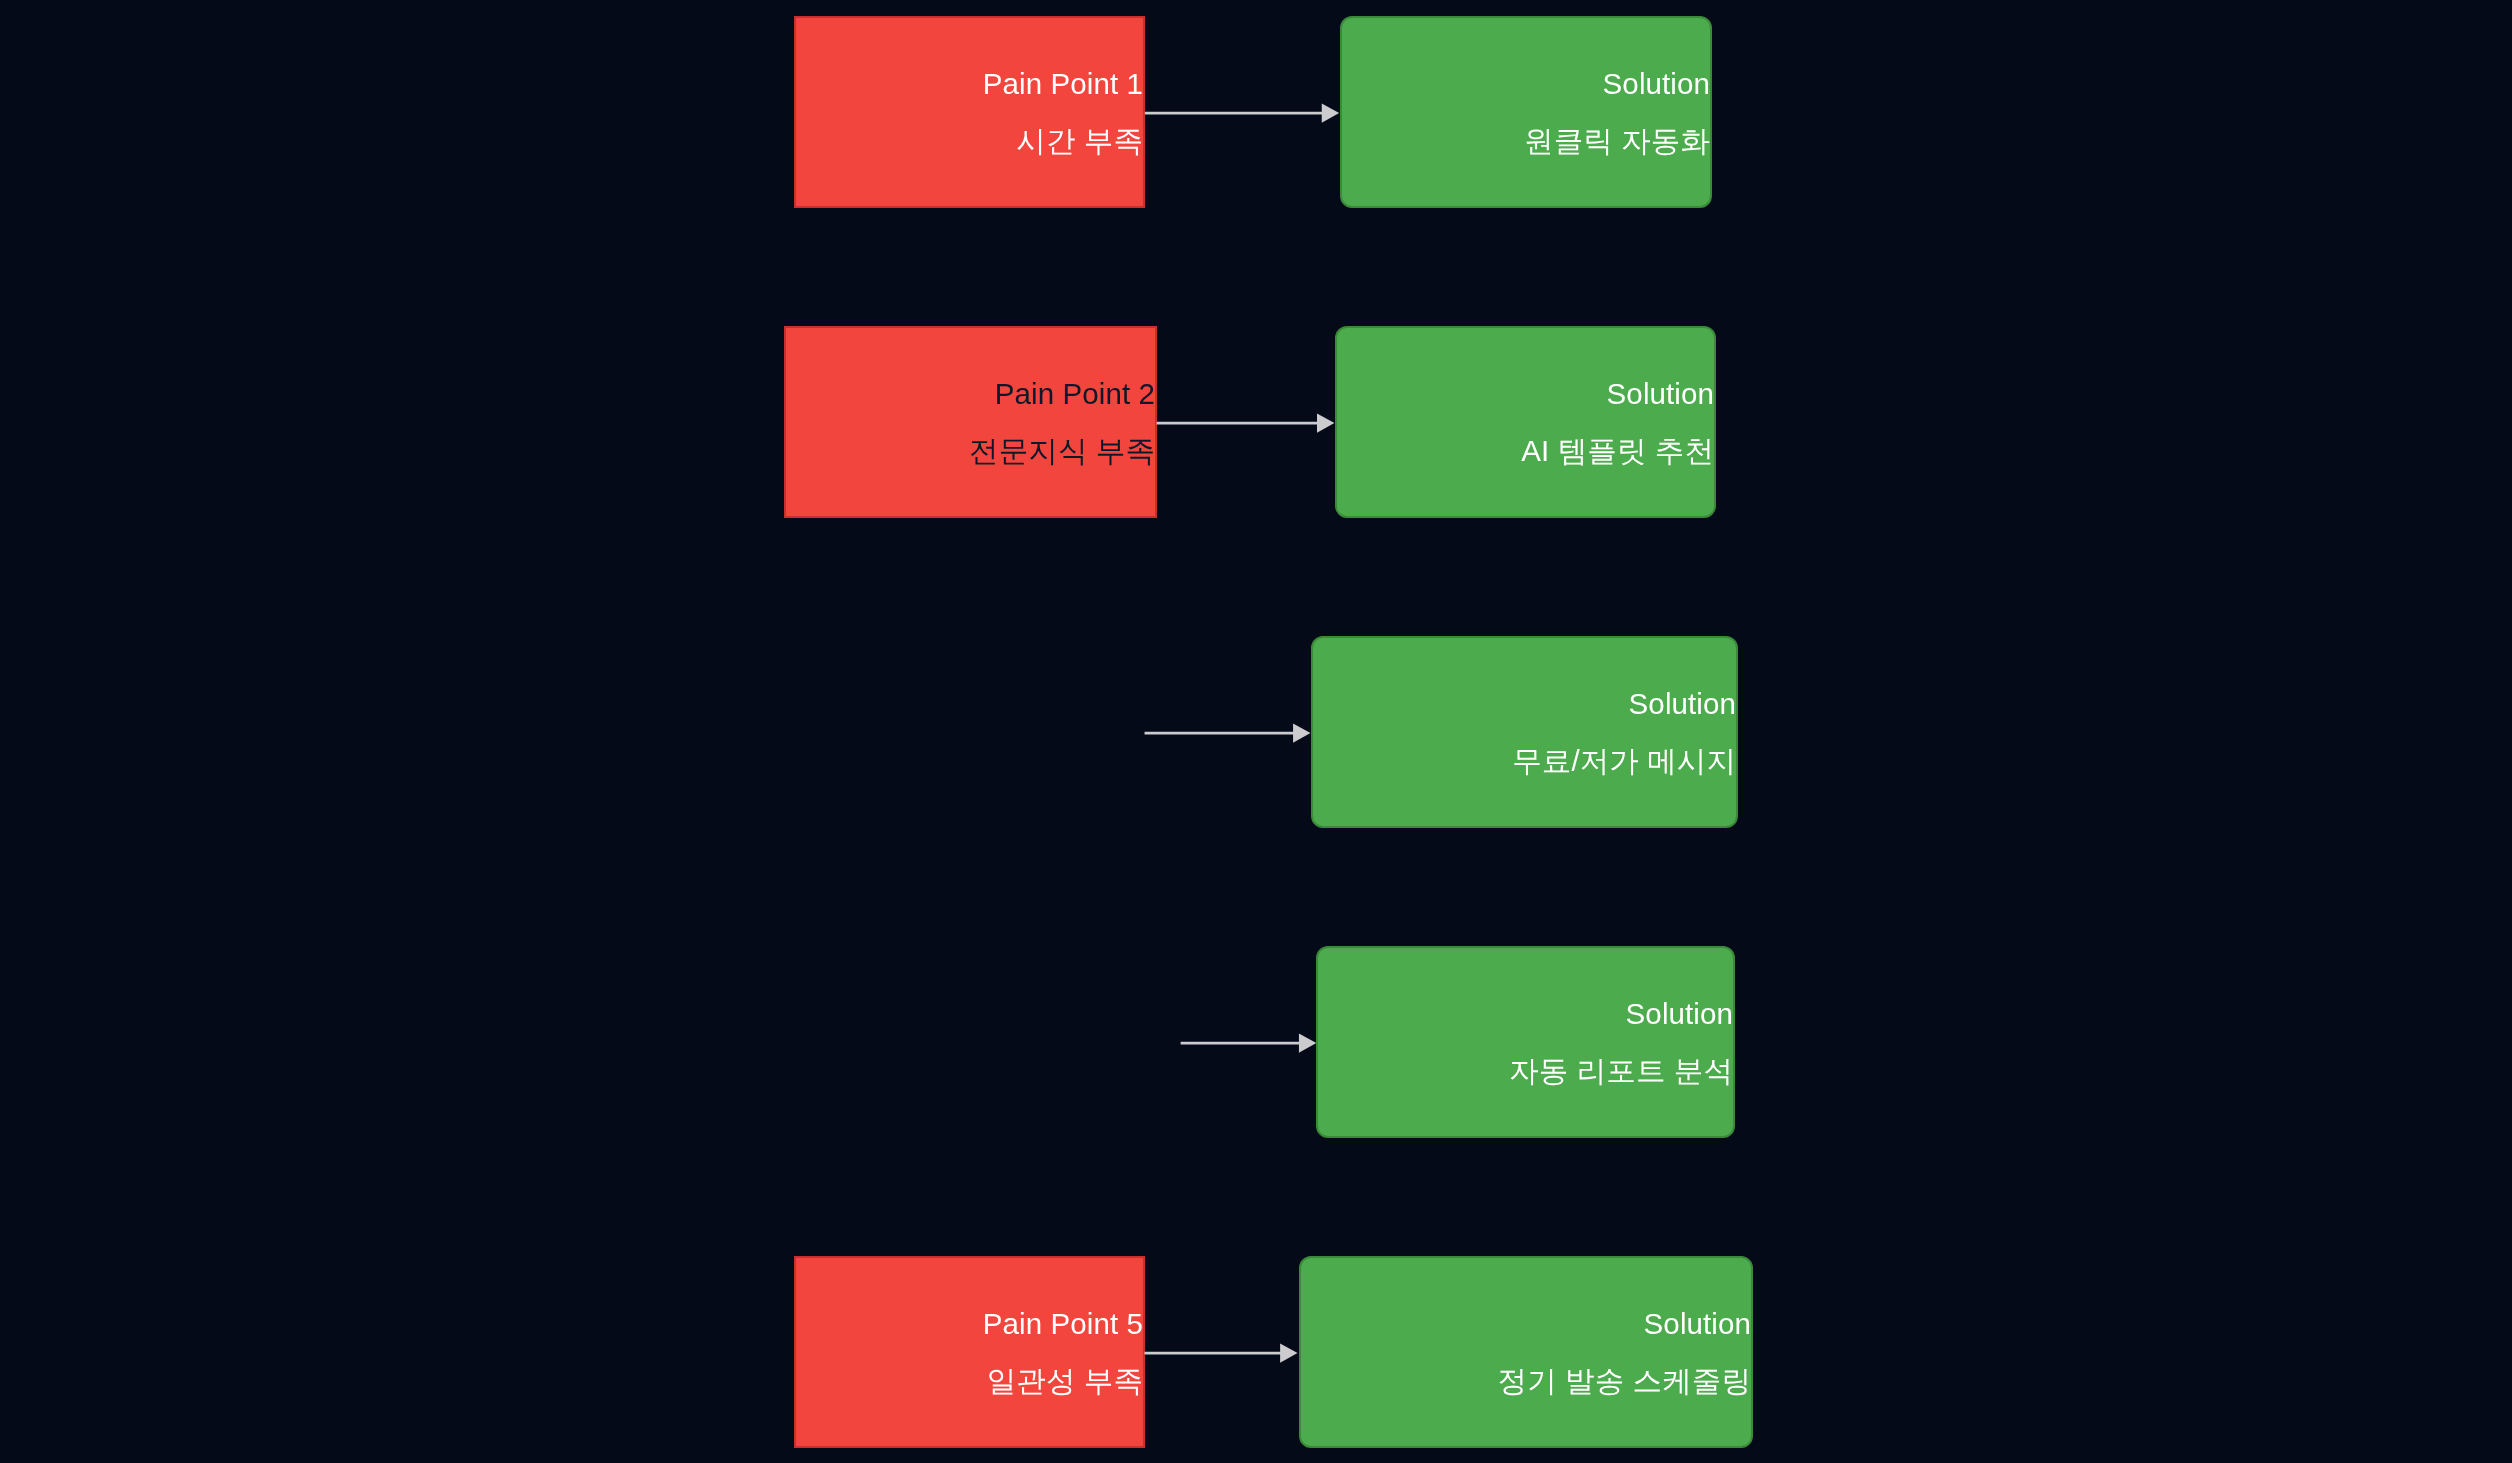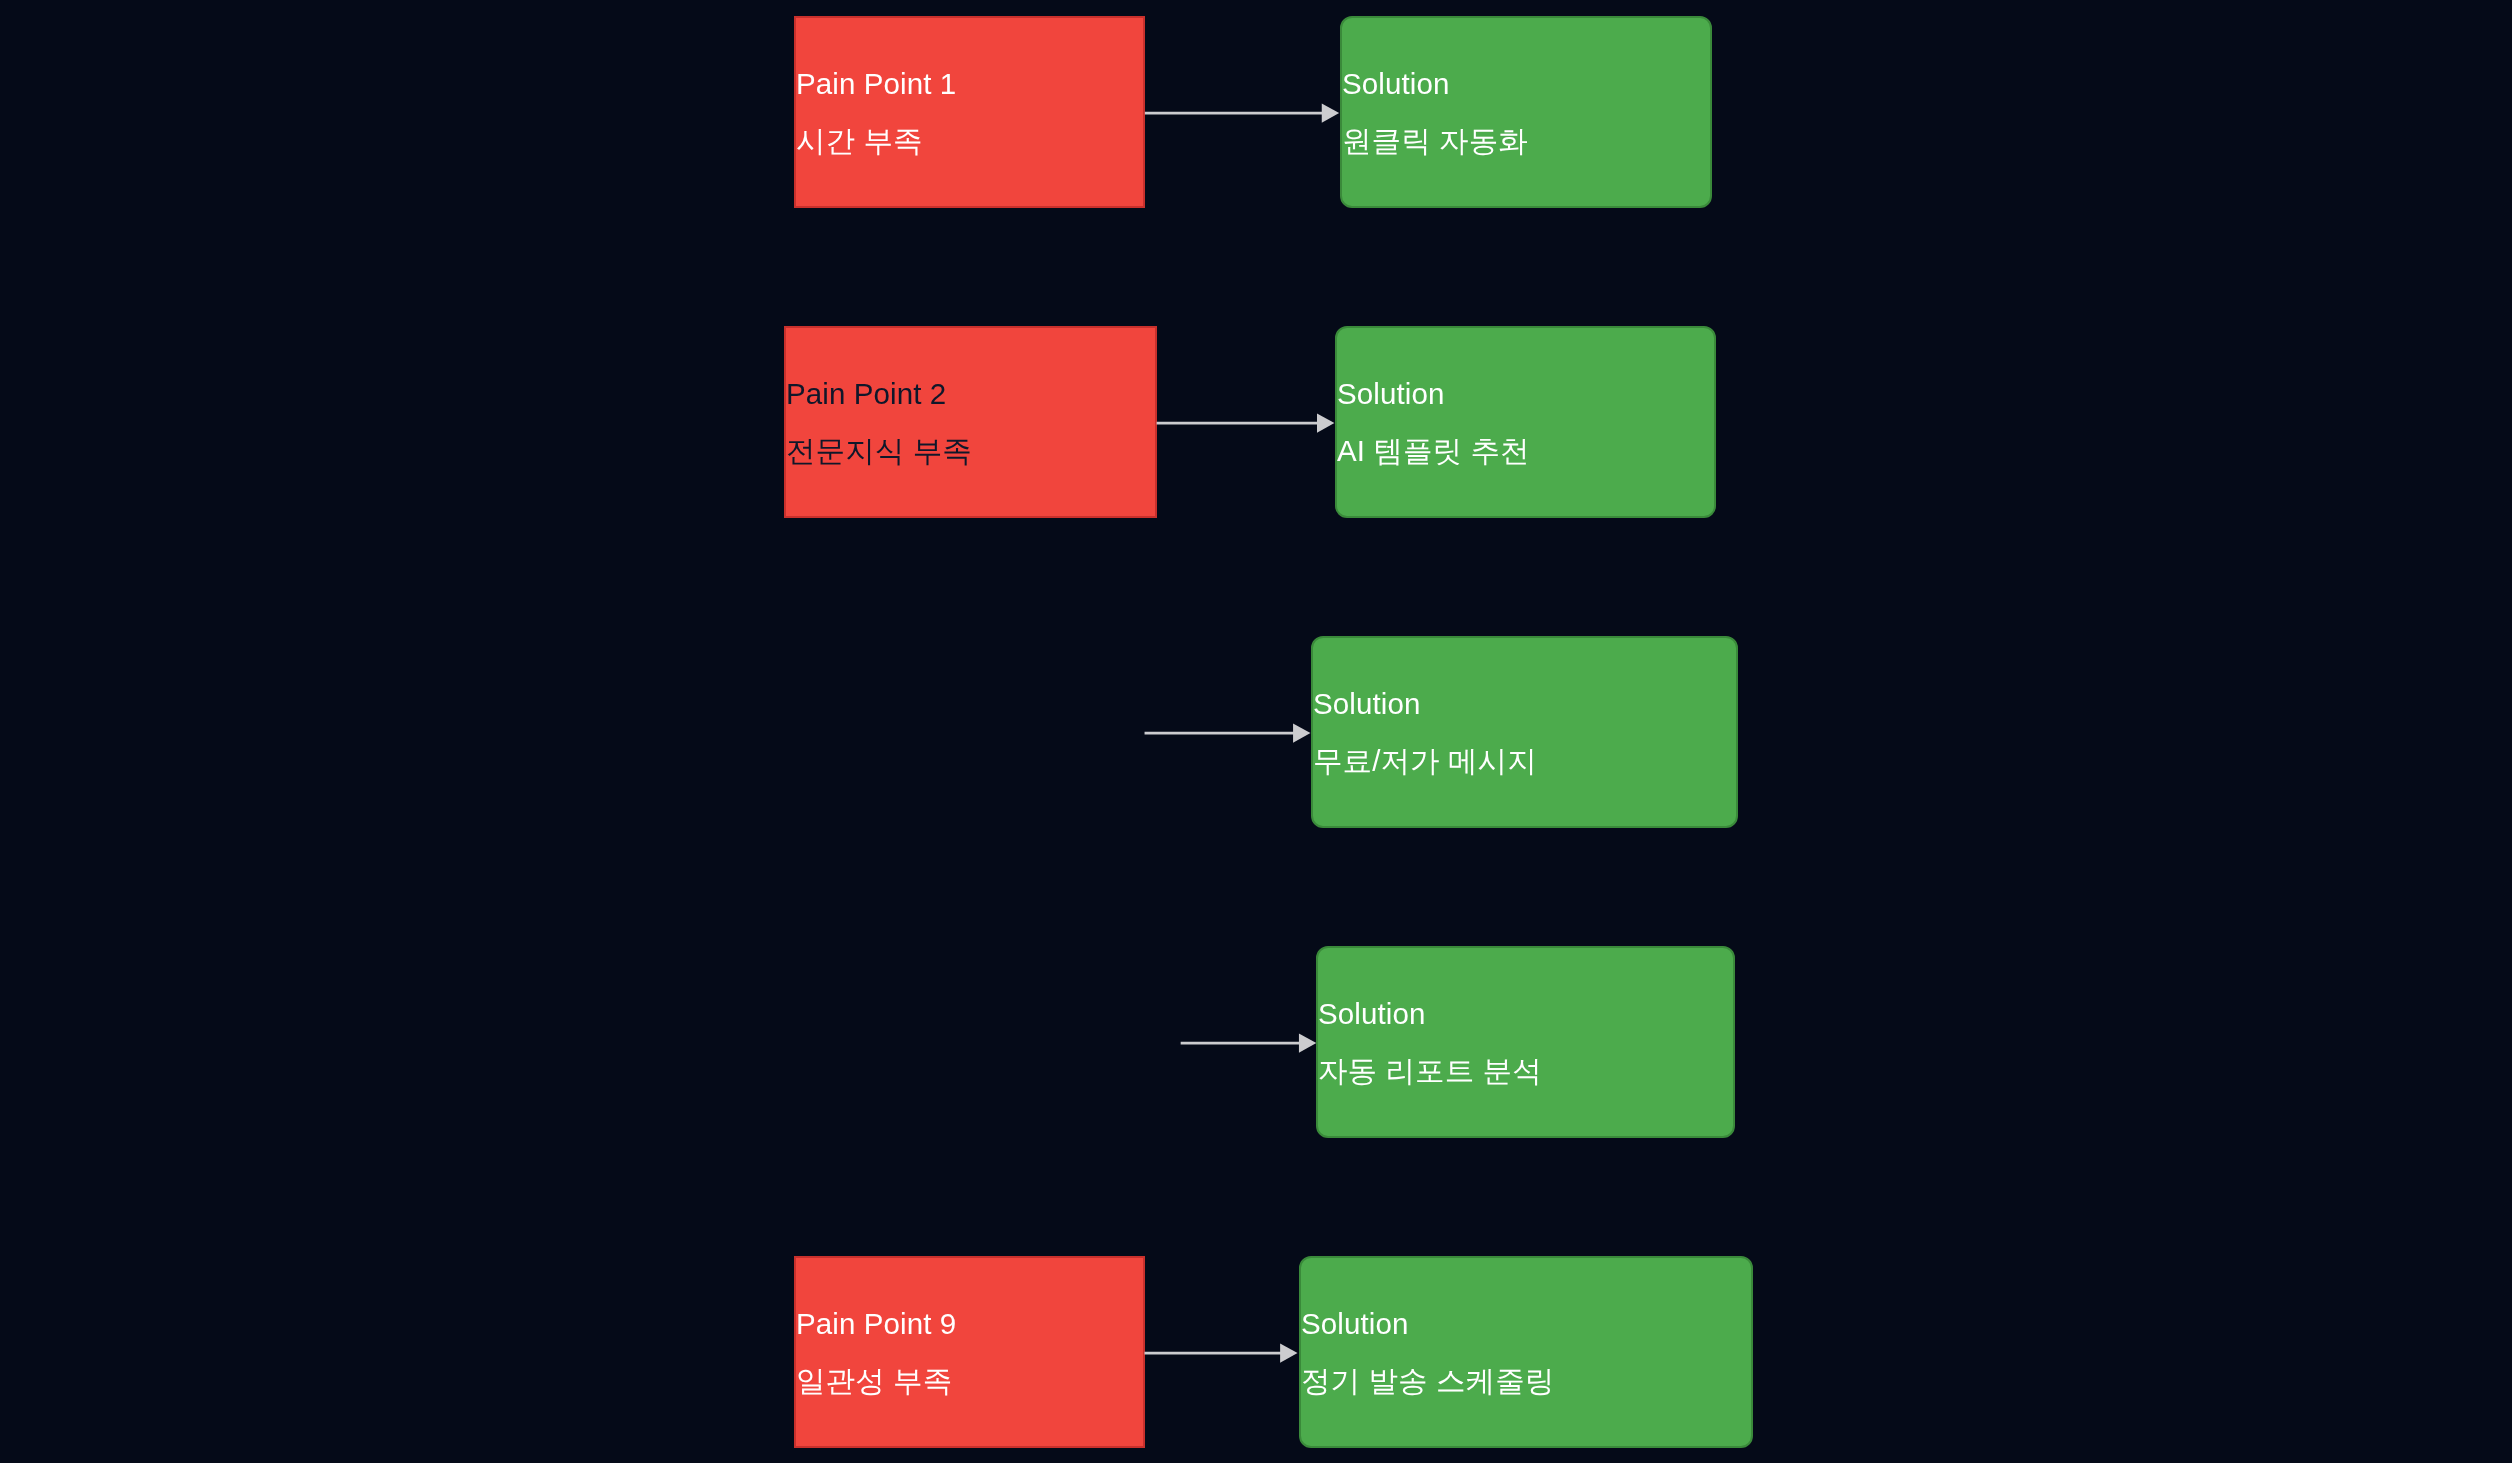--- a/index.html
+++ b/index.html
@@ -27,21 +27,21 @@
     top: 0;
     width: 2512px;
     height: 192px;
   }
 
   .node {
     position: absolute;
     box-sizing: border-box;
     display: flex;
     flex-direction: column;
-    align-items: flex-start;
+    align-items: flex-end;
     justify-content: center;
     height: 192px;
     color: #ffffff;
     text-align: center;
     line-height: 1.0;
     border-style: solid;
     border-width: 2.8px;
   }
 
   .node .node-line {
@@ -128,21 +128,21 @@
           <polygon points="129,1.5 148,12 129,22.5" fill="#cccccf"></polygon>
         </svg>
       </div>
       <div class="node solution" style="left: 1316px; width: 419px; background: rgb(76, 171, 76); border-color: rgb(58, 138, 58); color: rgb(255, 255, 255);">
         <span class="node-line">Solution</span>
         <span class="node-line">자동 리포트 분석</span>
       </div>
     </div>
     <div class="flow-row" style="top: 1256px;">
       <div class="node pain" style="left: 794px; width: 351px; background: rgb(241, 69, 61); border-color: rgb(201, 48, 44); color: rgb(255, 255, 255);">
-        <span class="node-line">Pain Point 9</span>
+        <span class="node-line">Pain Point 5</span>
         <span class="node-line">일관성 부족</span>
       </div>
       <div class="connector" style="left: 1144px; top: 86px; width: 154px;">
         <svg width="154" height="22" viewBox="0 0 167 24">
           <line x1="0" y1="12" x2="150" y2="12" stroke="#cccccf" stroke-width="3"></line>
           <polygon points="148,1.5 167,12 148,22.5" fill="#cccccf"></polygon>
         </svg>
       </div>
       <div class="node solution" style="left: 1299px; width: 454px; background: rgb(76, 171, 76); border-color: rgb(58, 138, 58); color: rgb(255, 255, 255);">
         <span class="node-line">Solution</span>

